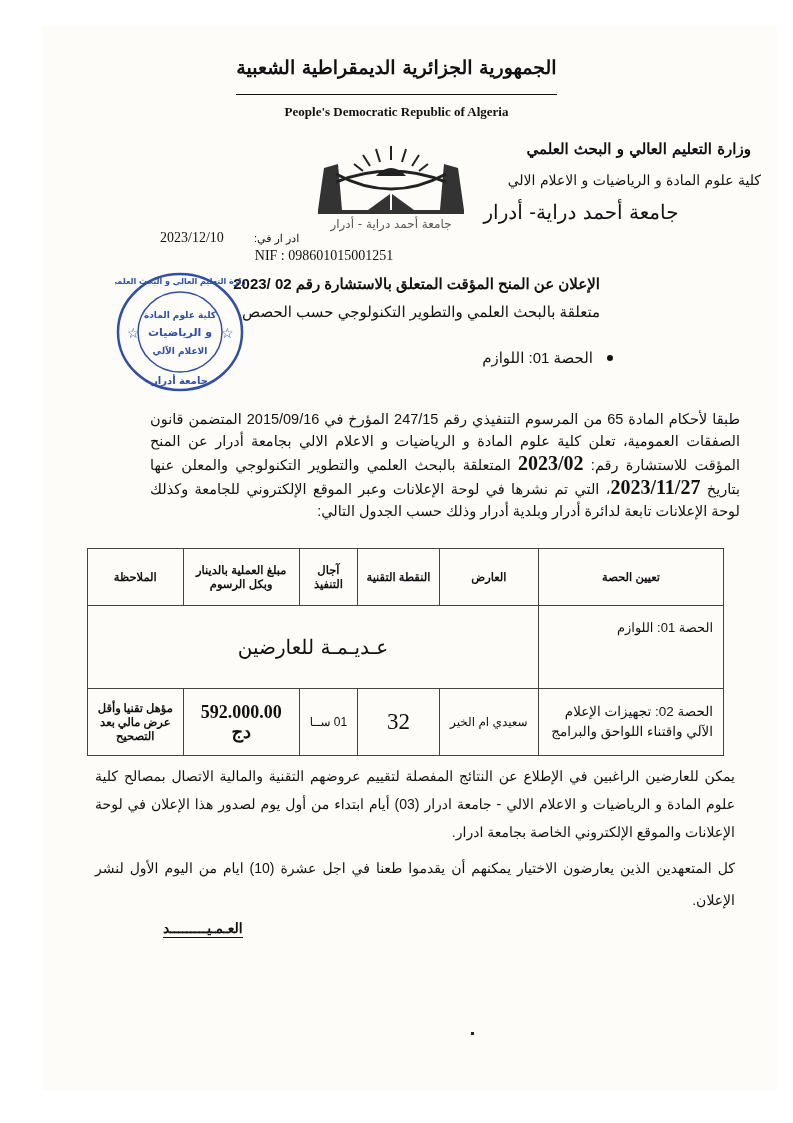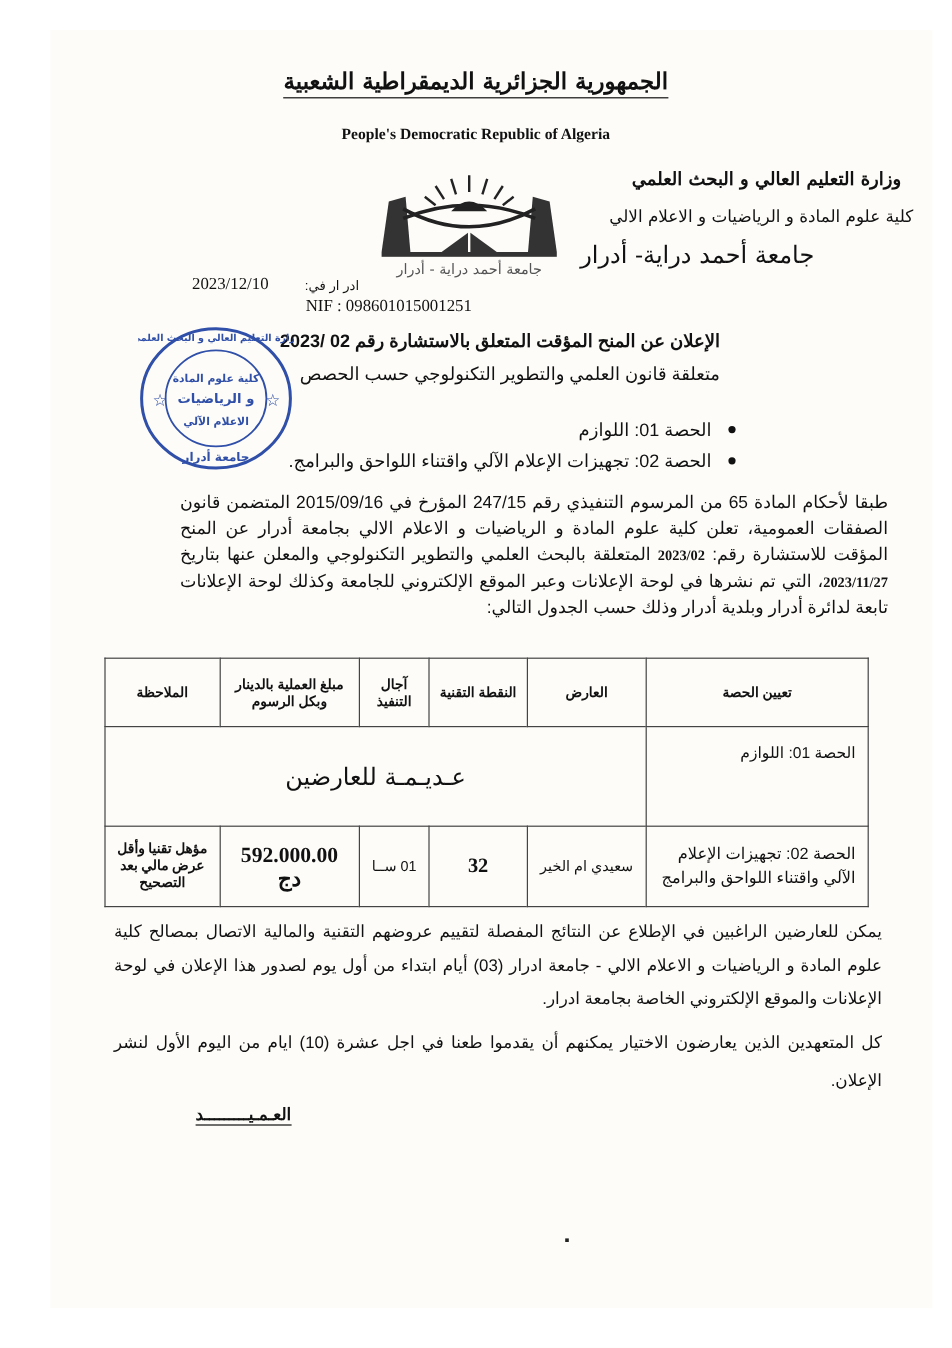--- a/index.html
+++ b/index.html
@@ -11,58 +11,58 @@
   .page {
     position:absolute; left:42px; top:25px; width:735px; height:1065px;
     background:#fdfcf9;
   }
   .abs { position:absolute; }
   .rtl { direction:rtl;text-align:center; }
   .republic-ar {
     left:0; width:793px; top:56px; text-align:center;
     font-family:"DejaVu Serif", serif; font-weight:bold; font-size:19px;
   }
-  .republic-ar span { border-bottom:1.5px solid #111; padding-bottom:2px; }
+  .republic-ar span { border-bottom:1.5px solid #111; padding-bottom:16px; }
   .republic-en {
     left:0; width:793px; top:104px; text-align:center;
     font-family:"Liberation Serif", serif; font-weight:bold; font-size:13px;
   }
   .ministry { right:42px; top:140px; width:300px; text-align:right; font-family:"DejaVu Serif", serif; font-weight:bold; font-size:15px; }
   .faculty { right:32px; top:172px; width:320px; text-align:right; font-family:"DejaVu Serif", serif; font-size:14px; }
   .university { right:72px; top:200px; width:280px; text-align:center; font-family:"DejaVu Serif", serif; font-weight:normal; font-size:20px; }
   .logo { left:306px; top:140px; width:170px; height:92px; }
   .date-line { left:160px; top:230px; font-family:"Liberation Serif", serif; font-size:14px; }
   .date-label { left:254px; top:232px; font-family:"Liberation Sans", sans-serif; font-size:11px; }
   .nif { left:0; width:648px; top:248px; text-align:center; font-family:"Liberation Serif", serif; font-size:14px; }
   .title { right:193px; top:275px; font-family:"Liberation Sans", sans-serif; font-weight:bold; font-size:15px; white-space:nowrap;margin-left:20px; }
   .subtitle { right:193px; top:303px; font-family:"Liberation Sans", sans-serif; font-size:15px; white-space:nowrap; }
   .stamp { left:115px; top:270px; width:130px; height:125px; }
   .bullets { right:180px; top:345px; width:420px; font-family:"Liberation Sans", sans-serif; font-size:15px; }
   .bullets .b { display:flex; align-items:center; gap:14px; height:26px; }
   .bullets .dot { width:6px; height:6px; border-radius:50%; background:#111; }
   .para1 { left:150px; width:590px; top:408px; font-family:"Liberation Sans", sans-serif; font-size:14.5px; line-height:22px; text-align:justify; text-align-last:right; }
-  .para1 b { font-family:"Liberation Serif", serif; font-size:12px;margin-top:32px; }
+  .para1 b { font-family:"Liberation Serif", serif; font-size:20px;margin-top:32px; }
   table.results {
     position:absolute; left:87px; top:548px; width:637px; border-collapse:collapse;
     font-family:"Liberation Sans", sans-serif; font-size:12px; direction:rtl;
   }
   table.results td, table.results th { border:1.3px solid #444; text-align:center; vertical-align:middle; padding:2px 4px; }
   table.results th { font-weight:bold; height:52px; font-size:11.5px; }
   .c-lot { width:180px; }
   .c-bidder { width:92px; }
   .c-tech { width:74px; }
   .c-delay { width:50px; }
   .c-amount { width:108px; }
   .c-note { width:88px; }
   .row-unsuccessful td { height:68px; }
   .lot1-label { text-align:right !important; vertical-align:top !important; padding:14px 10px 0 0 !important; font-size:13px; }
   .unsuccessful { font-family:"DejaVu Serif", serif; font-size:20px; letter-spacing:2px; }
   .row-lot2 td { height:62px; }
   .lot2-label { text-align:right !important; padding-right:10px !important; font-size:13.5px; line-height:20px; }
-  .score { font-family:"Liberation Serif", serif; font-weight:bold; font-size:17px; }
+  .score { font-family:"Liberation Serif", serif; font-weight:normal; font-size:23px; }
   .delay { font-size:12px; }
   .amount { font-family:"Liberation Serif", serif; font-weight:bold; font-size:18px; line-height:20px; }
   .note { font-size:11.5px; font-weight:bold; line-height:14px;font-family:Liberation Serif, serif; }
   .para2 { left:95px; width:640px; top:762px; font-family:"Liberation Sans", sans-serif; font-size:14px; line-height:28px; text-align:justify; text-align-last:right; }
   .para3 { left:95px; width:640px; top:852px; font-family:"Liberation Sans", sans-serif; font-size:14px; line-height:32px; text-align:justify; text-align-last:right; }
   .dean { left:163px; top:920px; font-family:"Liberation Sans", sans-serif; font-weight:bold; font-size:14px; }
   .dean span { border-bottom:1.5px solid #111; padding-bottom:1px; }
   .speck { left:471px; top:1032px; width:3px; height:3px; background:#222; }
 </style>
 </head>
@@ -98,44 +98,40 @@
     <rect x="12" y="70" width="146" height="4" fill="#333"></rect>
     <text x="85" y="88" text-anchor="middle" font-size="12" fill="#555" font-family="DejaVu Sans, sans-serif">جامعة أحمد دراية - أدرار</text>
   </svg>
 </div>
 
 <div class="abs date-line">2023/12/10</div>
 <div class="abs date-label rtl">ادر ار في:</div>
 <div class="abs nif">NIF : 098601015001251</div>
 
 <div class="abs title rtl">الإعلان عن المنح المؤقت المتعلق بالاستشارة رقم 02 /2023</div>
-<div class="abs subtitle rtl">متعلقة قانون العلمي والتطوير التكنولوجي حسب الحصص</div>
+<div class="abs subtitle rtl">متعلقة بالبحث العلمي والتطوير التكنولوجي حسب الحصص</div>
 
 <div class="abs stamp">
   <svg width="130" height="125" viewBox="0 0 130 125">
     <ellipse cx="65" cy="62" rx="62" ry="58" fill="none" stroke="#2f4fa8" stroke-width="2.5"></ellipse>
     <ellipse cx="65" cy="62" rx="42" ry="40" fill="none" stroke="#2f4fa8" stroke-width="1.5"></ellipse>
     <text x="12" y="68" font-size="14" fill="#2f4fa8">☆</text>
     <text x="106" y="68" font-size="14" fill="#2f4fa8">☆</text>
     <text x="65" y="48" text-anchor="middle" font-size="9" font-weight="bold" fill="#2f4fa8" font-family="DejaVu Sans, sans-serif">كلية علوم المادة</text>
     <text x="65" y="66" text-anchor="middle" font-size="11" font-weight="bold" fill="#2f4fa8" font-family="DejaVu Sans, sans-serif">و الرياضيات</text>
     <text x="65" y="84" text-anchor="middle" font-size="9" font-weight="bold" fill="#2f4fa8" font-family="DejaVu Sans, sans-serif">الاعلام الآلي</text>
     <text x="65" y="14" text-anchor="middle" font-size="8" font-weight="bold" fill="#2f4fa8" font-family="DejaVu Sans, sans-serif">وزارة التعليم العالي و البحث العلمي</text>
     <text x="65" y="114" text-anchor="middle" font-size="10" font-weight="bold" fill="#2f4fa8" font-family="DejaVu Sans, sans-serif">جامعة أدرار</text>
   </svg>
 </div>
 
 <div class="abs bullets rtl">
   <div class="b">
       <span class="dot"></span>
       <span>الحصة 01: اللوازم</span>
-    </div>
-  <div class="b">
-      <span class="dot"></span>
-      <span>الحصة 02: تجهيزات الإعلام الآلي واقتناء اللواحق والبرامج.</span>
     </div>
 </div>
 
 <div class="abs para1 rtl"><span>طبقا لأحكام المادة 65 من المرسوم التنفيذي رقم 247/15 المؤرخ في 2015/09/16 المتضمن قانون الصفقات العمومية، تعلن كلية علوم المادة و الرياضيات و الاعلام الالي بجامعة أدرار عن المنح المؤقت للاستشارة رقم: </span><b>2023/02</b><span> المتعلقة بالبحث العلمي والتطوير التكنولوجي والمعلن عنها بتاريخ </span><b>2023/11/27</b><span>، التي تم نشرها في لوحة الإعلانات وعبر الموقع الإلكتروني للجامعة وكذلك لوحة الإعلانات تابعة لدائرة أدرار وبلدية أدرار وذلك حسب الجدول التالي:</span></div>
 
 <table class="results">
   <tbody>
       <tr>
     <th class="c-lot">تعيين الحصة</th>
     <th class="c-bidder">العارض</th>

